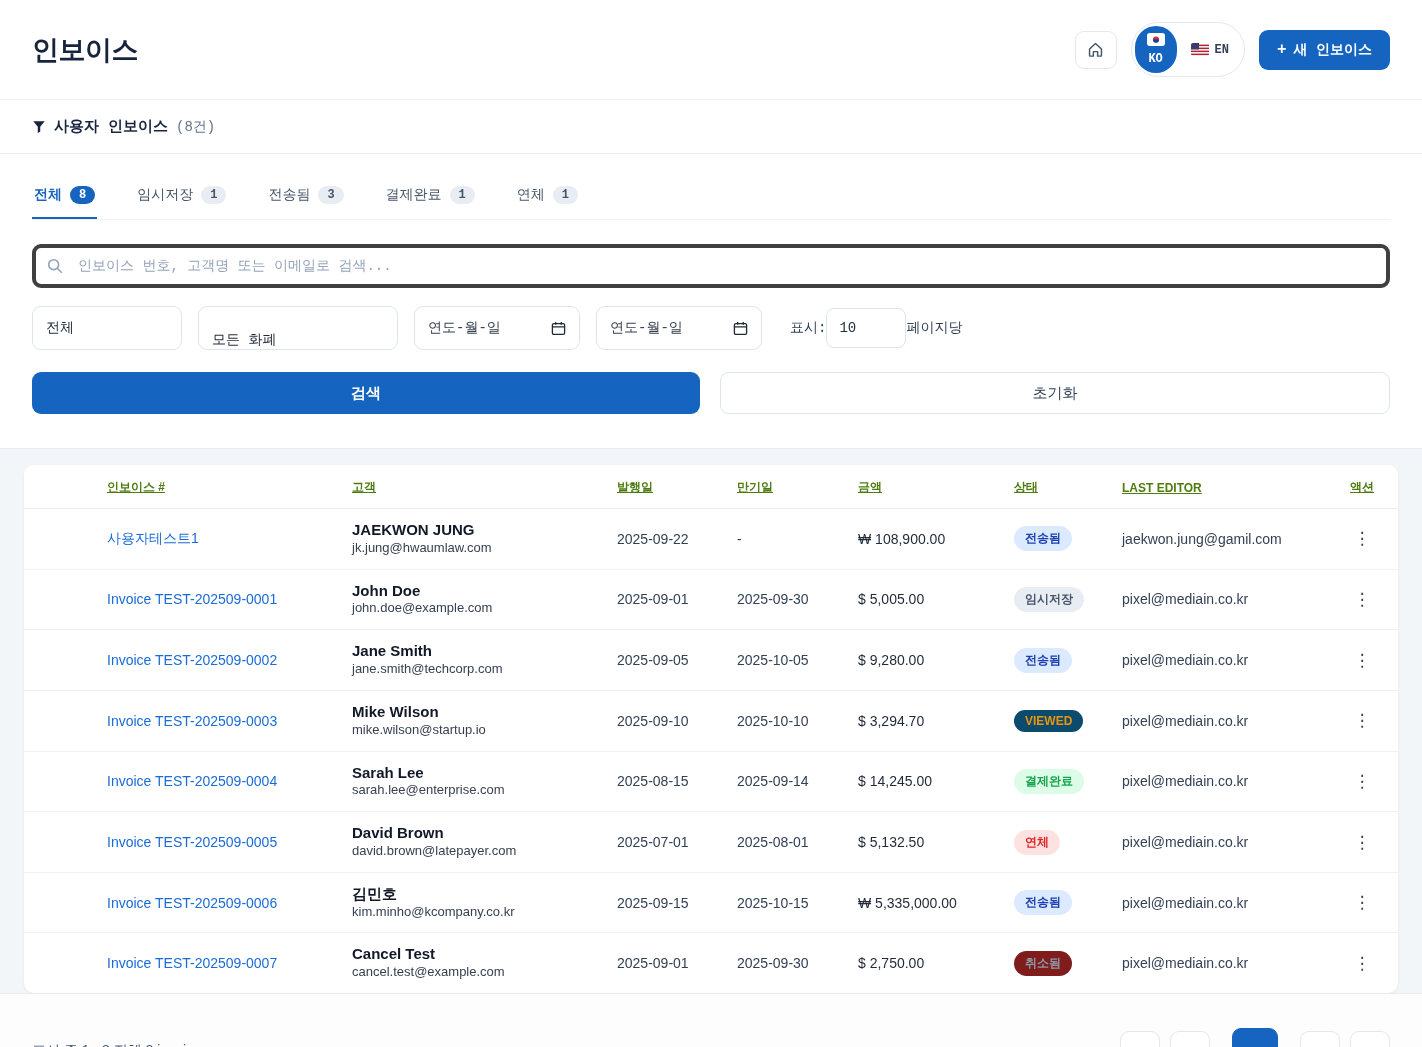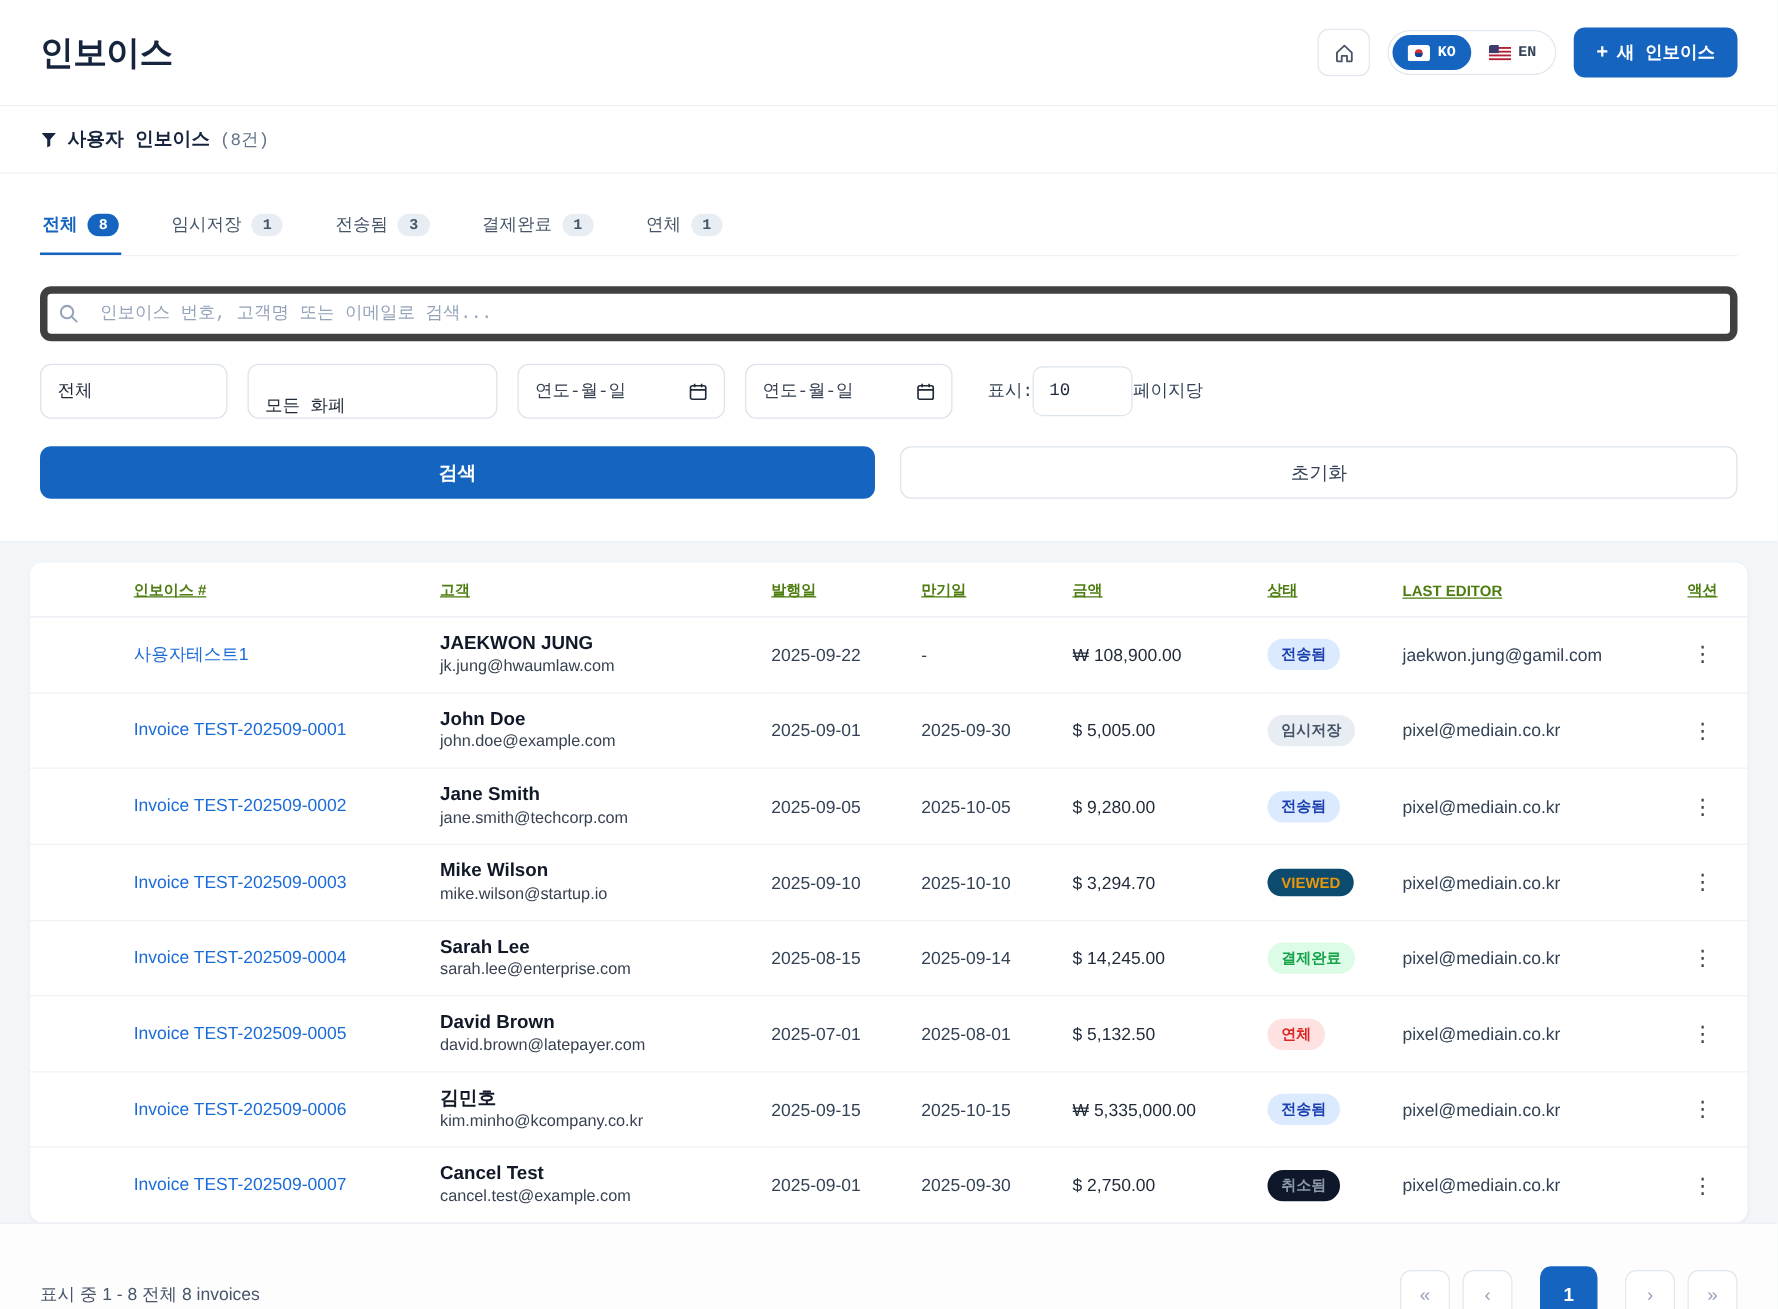--- a/index.html
+++ b/index.html
@@ -27,21 +27,21 @@
   }
   .lang-toggle {
     display:flex; align-items:center; background:#fff; border:1px solid #e2e8f0;
     border-radius:999px; padding:3px; gap:2px;
   }
   .lang-btn {
     display:flex; align-items:center; gap:6px; border:none; background:transparent;
     font-size:12px; font-weight:700; color:#334155; padding:7px 12px;
     border-radius:999px; cursor:pointer; font-family:inherit;
   }
-  .lang-btn.active { background:#1565c0; color:#fff; }
+  .lang-btn.active { background:#1565c0; color:#fff;flex-direction:column; }
   .flag { display:inline-flex; border-radius:2px; overflow:hidden; line-height:0; }
   .primary-btn {
     background:#1565c0; color:#fff; border:none; border-radius:9px;
     font-size:14px; font-weight:700; padding:11px 18px; display:flex;
     align-items:center; gap:7px; cursor:pointer; font-family:inherit;
   }
   .primary-btn .plus { font-size:16px; font-weight:700; line-height:1; }
 
   .subheader {
     display:flex; align-items:center; gap:8px; padding:17px 32px;
@@ -60,21 +60,21 @@
   .tab.active { color:#1565c0; font-weight:700; border-bottom-color:#1565c0; }
   .tab-badge {
     font-size:12px; font-weight:700; background:#e8edf3; color:#475569;
     border-radius:999px; padding:2px 9px; min-width:24px; text-align:center;
   }
   .tab.active .tab-badge { background:#1565c0; color:#fff; }
 
   
   .search-box { position:relative; margin-bottom:18px; }
   .search-box input {
-    width:100%; height:44px; border:6px solid #404040; border-radius:9px;
+    width:100%; height:44px; border:4px solid #404040; border-radius:9px;
     padding:0 14px 0 42px; font-size:14px; color:#334155; font-family:inherit;
     outline:none; background:#fff;
   }
   .search-box input::placeholder { color:#94a3b8; }
   .search-box .search-ic { position:absolute; left:14px; top:13px; }
 
   
   .filter-row { display:flex; align-items:center; gap:16px; margin-bottom:22px; }
   .select-box, .date-box {
     height:44px; border:1px solid #dde4ec; border-radius:9px; background:#fff;
@@ -125,21 +125,21 @@
   .cell-editor { font-size:14px; color:#334155; }
   .badge {
     display:inline-block; font-size:12px; font-weight:700; padding:4px 11px;
     border-radius:999px; white-space:nowrap;
   }
   .badge-sent     { background:#dbeafe; color:#1e40af; }
   .badge-draft    { background:#e8edf3; color:#475569; }
   .badge-viewed   { background:#0c4a6e; color:#e8960c; }
   .badge-paid     { background:#dcfce7; color:#16a34a; }
   .badge-overdue  { background:#fee2e2; color:#dc2626; }
-  .badge-cancelled{ background:#0f172a; color:#8d99a8; }
+  .badge-cancelled{ background:#7f1d1d; color:#8d99a8; }
   .kebab {
     border:none; background:transparent; font-size:17px; color:#374151;
     cursor:pointer; line-height:1; padding:4px 8px; font-family:inherit;
   }
 
   
   .page-footer {
     margin-top:auto; background:#fdfdfe; border-top:1px solid #e7ecf2;
     display:flex; align-items:center; justify-content:space-between;
     padding:34px 32px 38px; 

